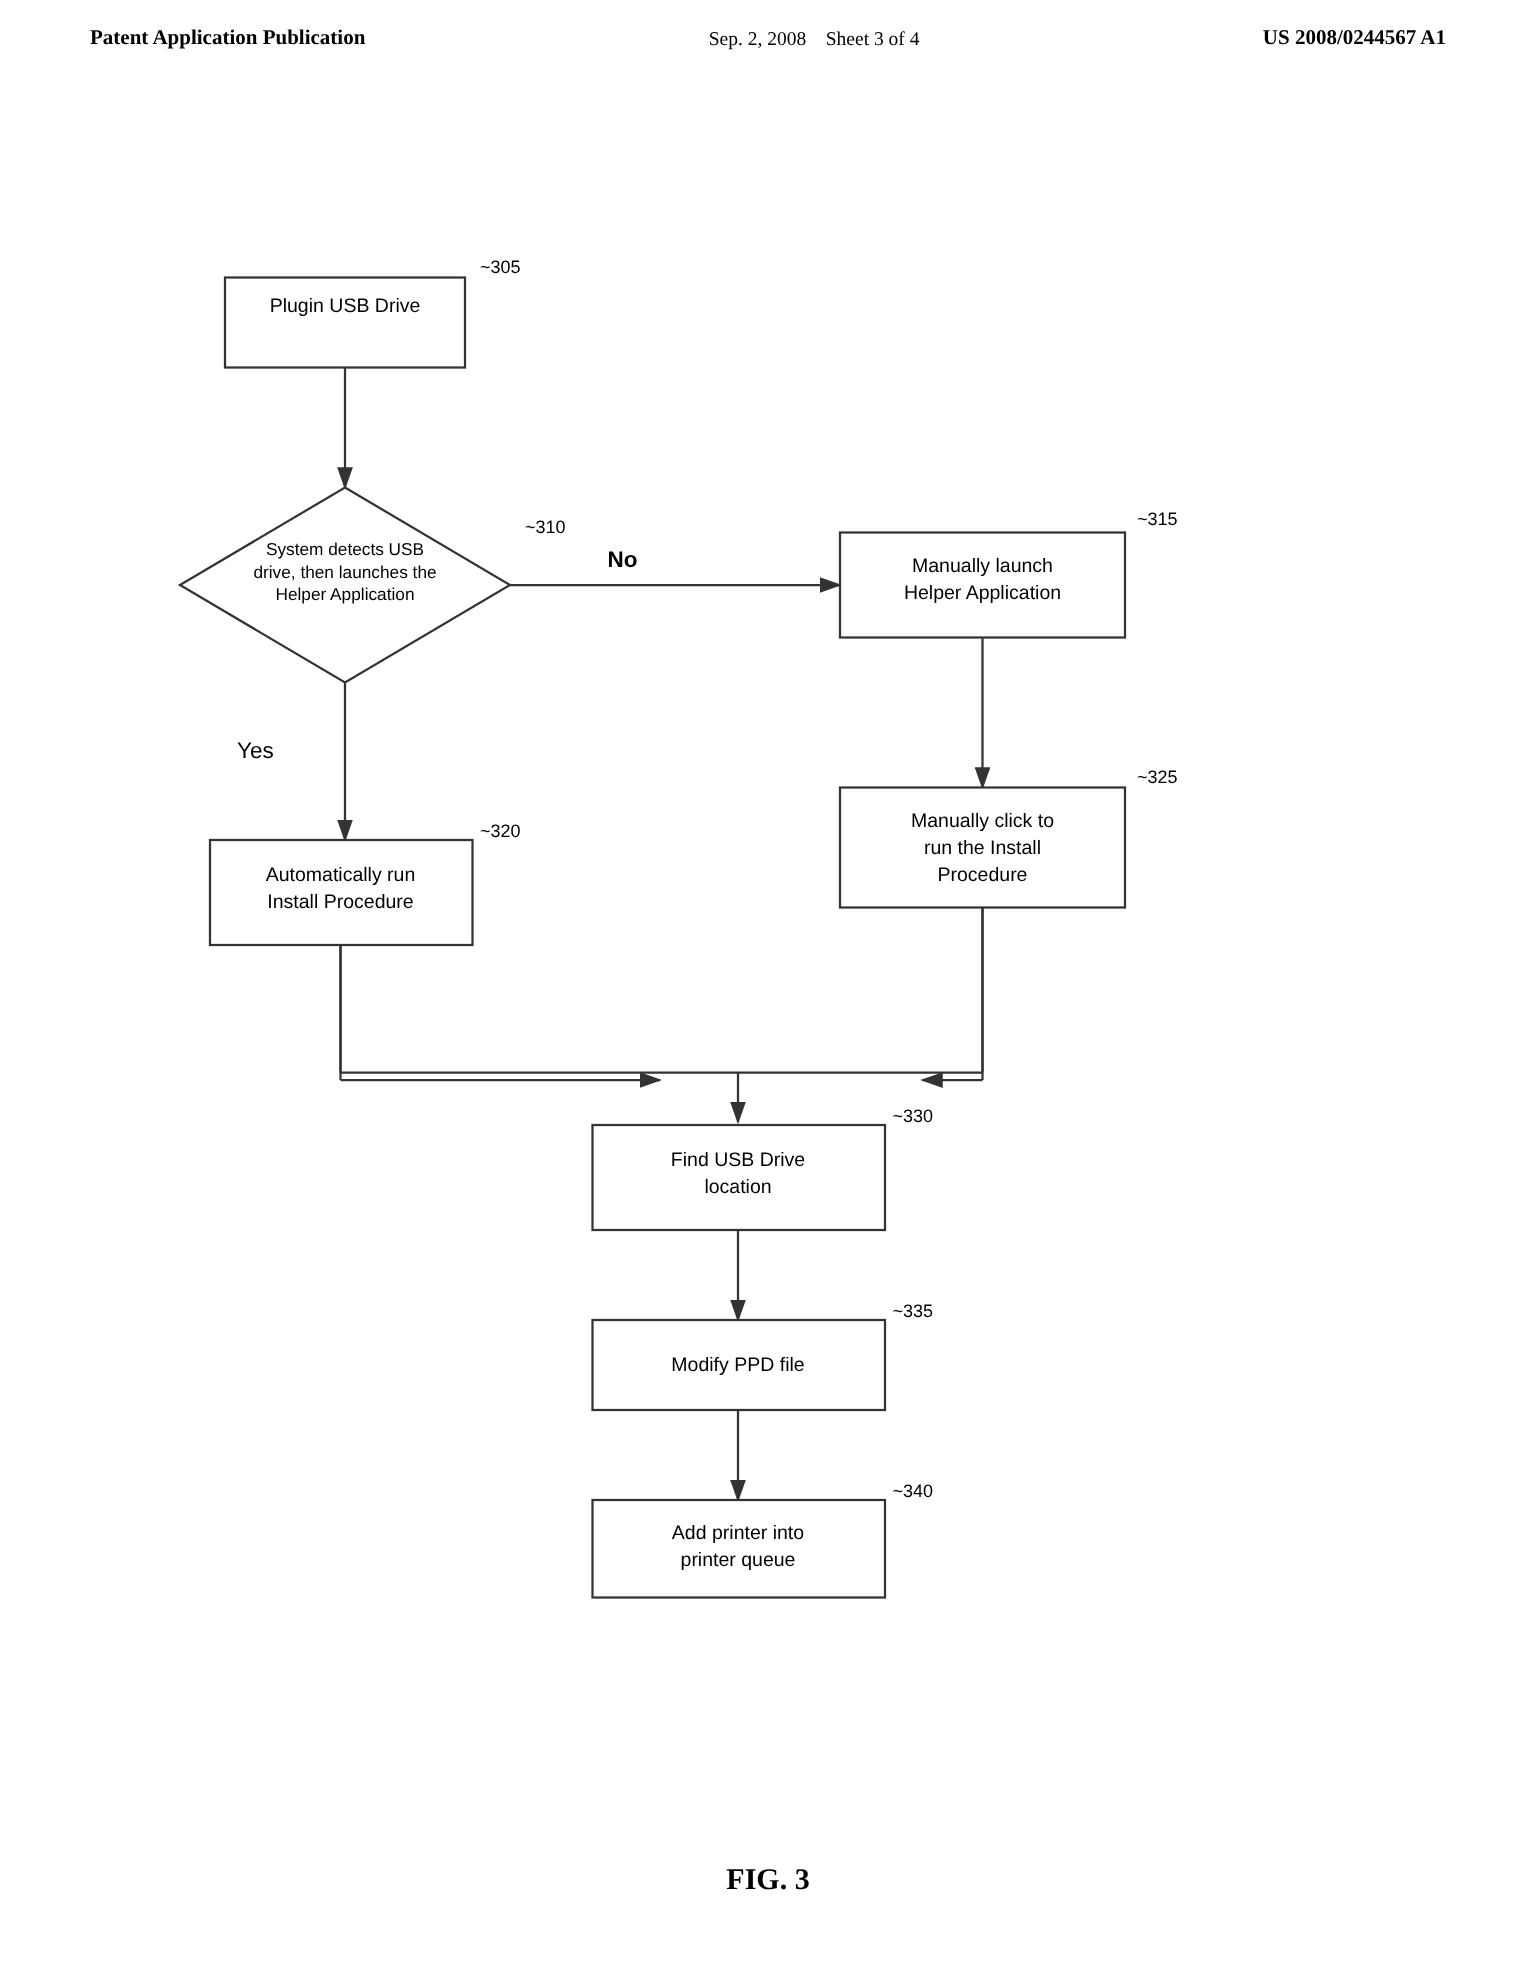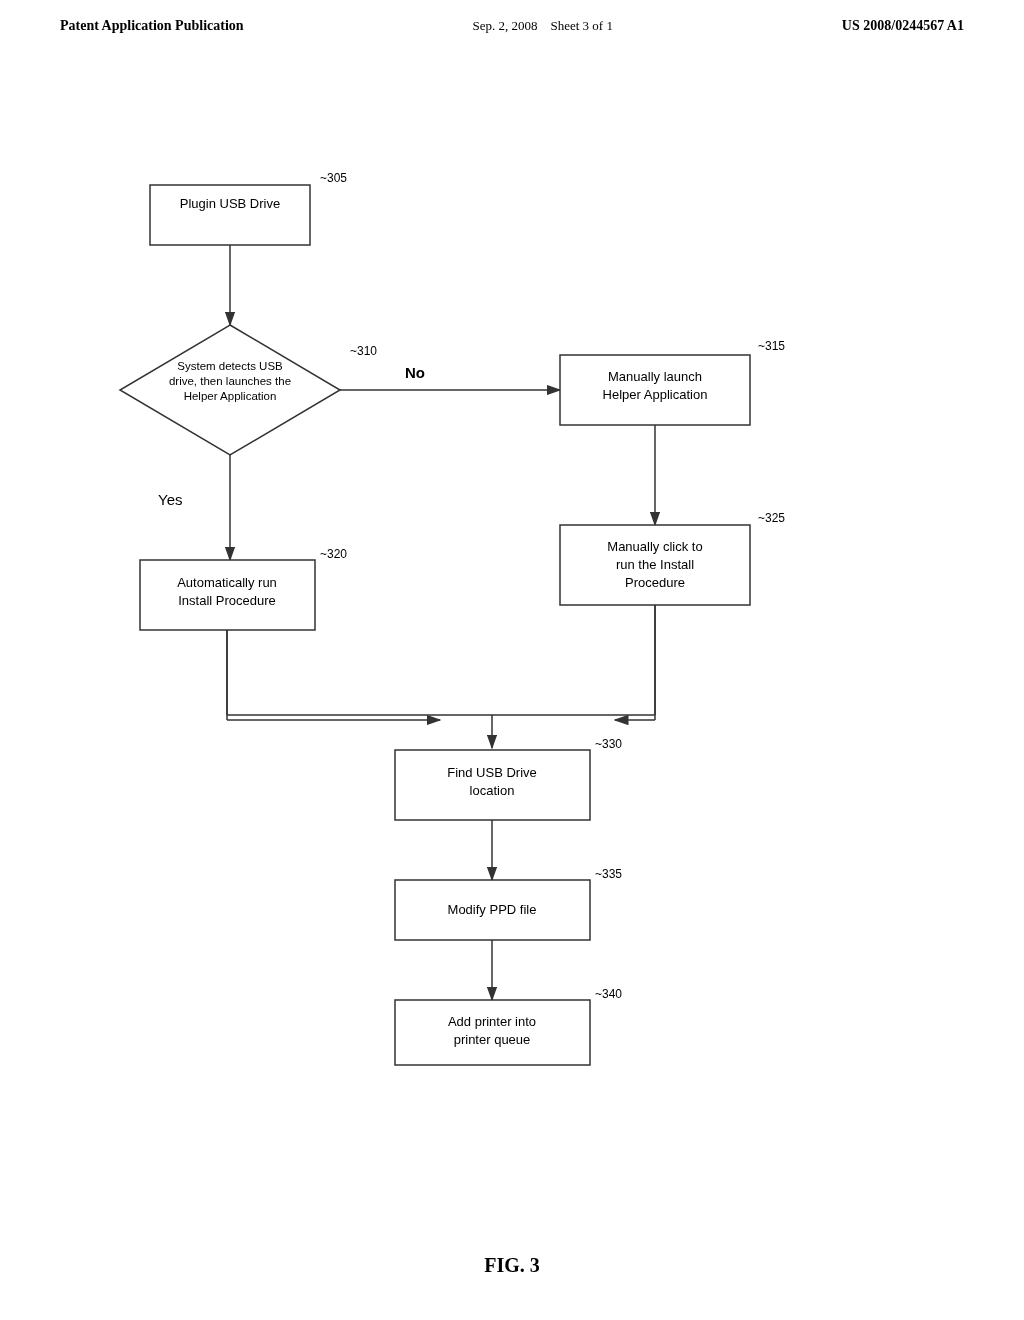--- a/index.html
+++ b/index.html
@@ -46,36 +46,36 @@
     svg {
       position: absolute;
       top: 0;
       left: 0;
       width: 1024px;
       height: 1200px;
     }
 
     .fig-label {
       position: absolute;
-      bottom: 43px;
+      bottom: 55px;
       left: 50%;
       transform: translateX(-50%);
       font-size: 20px;
       font-weight: bold;
       font-family: 'Times New Roman', Times, serif;
     }
   </style>
 </head>
 <body>
 
 <div class="header">
   <span class="header-left">Patent Application Publication</span>
   <span class="header-center">
     <span>Sep. 2, 2008</span>&nbsp;&nbsp;&nbsp;
-    <span>Sheet 3 of 1</span>
+    <span>Sheet 3 of 4</span>
   </span>
   <span class="header-right">US 2008/0244567 A1</span>
 </div>
 
 <div class="diagram-area">
   <svg viewBox="0 0 1024 1200">
 
     <defs>
       <marker id="arrowhead" markerWidth="10" markerHeight="7" refX="9" refY="3.5" orient="auto">
         <polygon points="0 0, 10 3.5, 0 7" fill="#333"></polygon>

